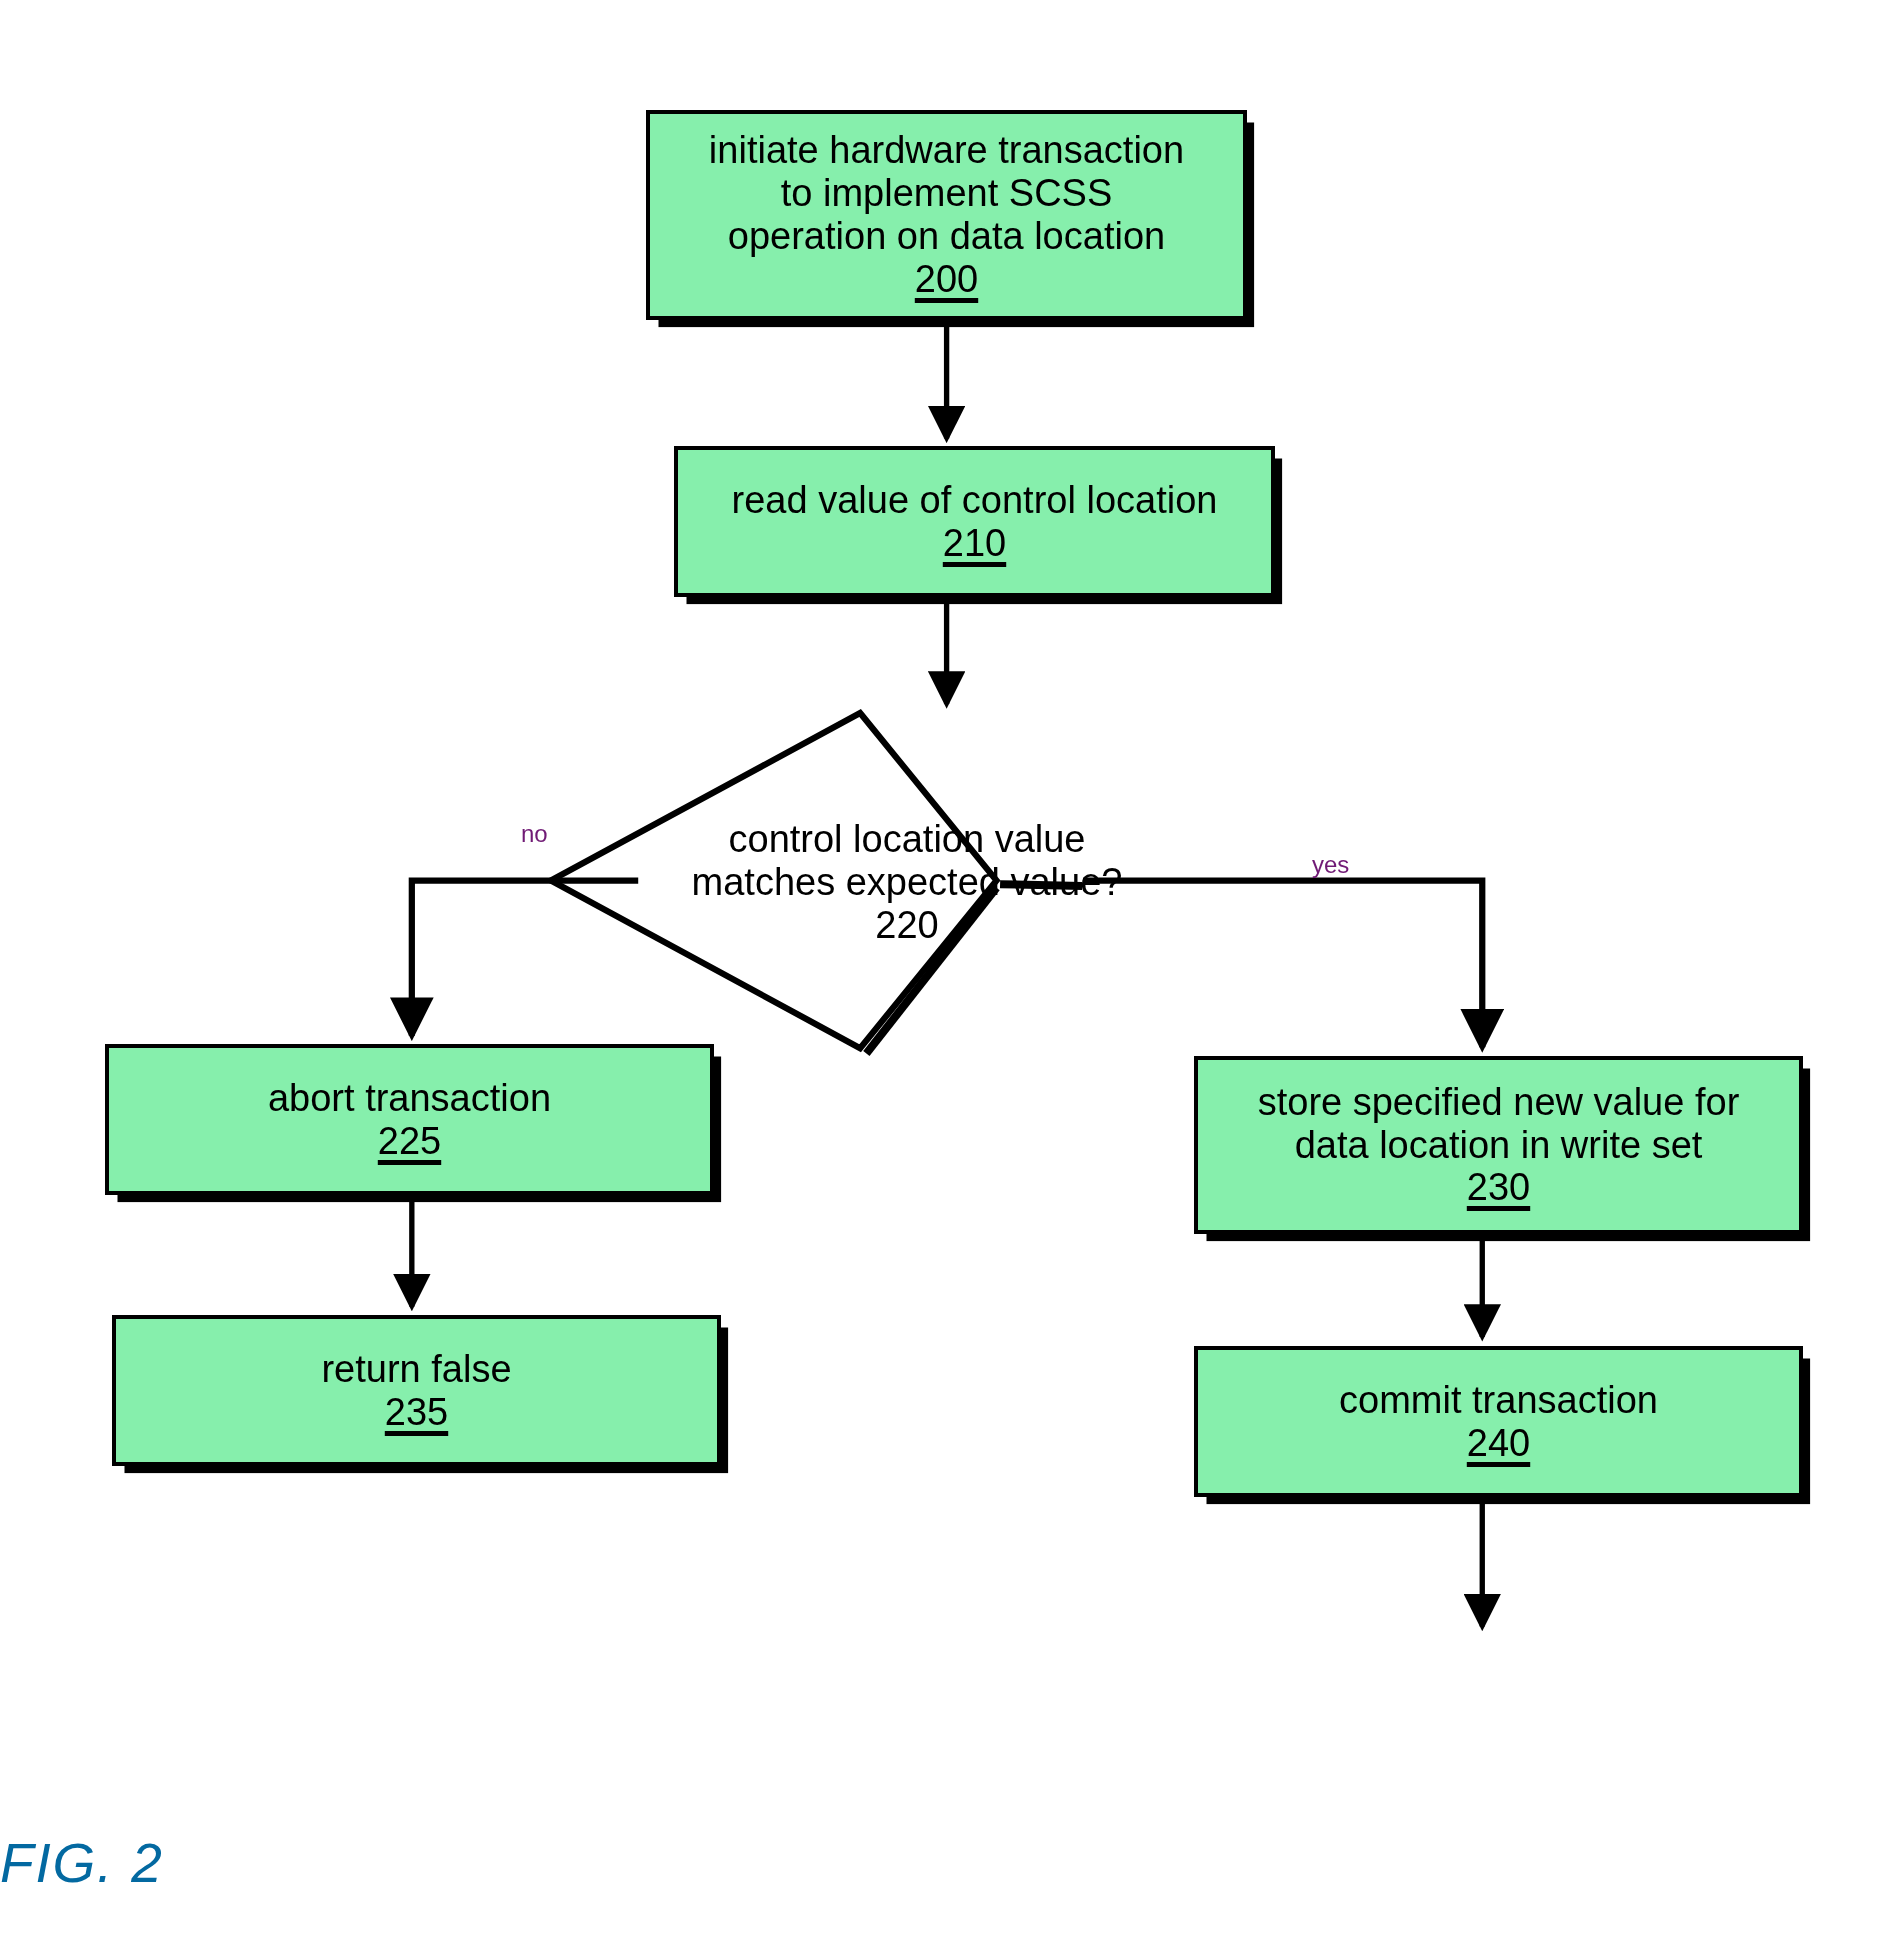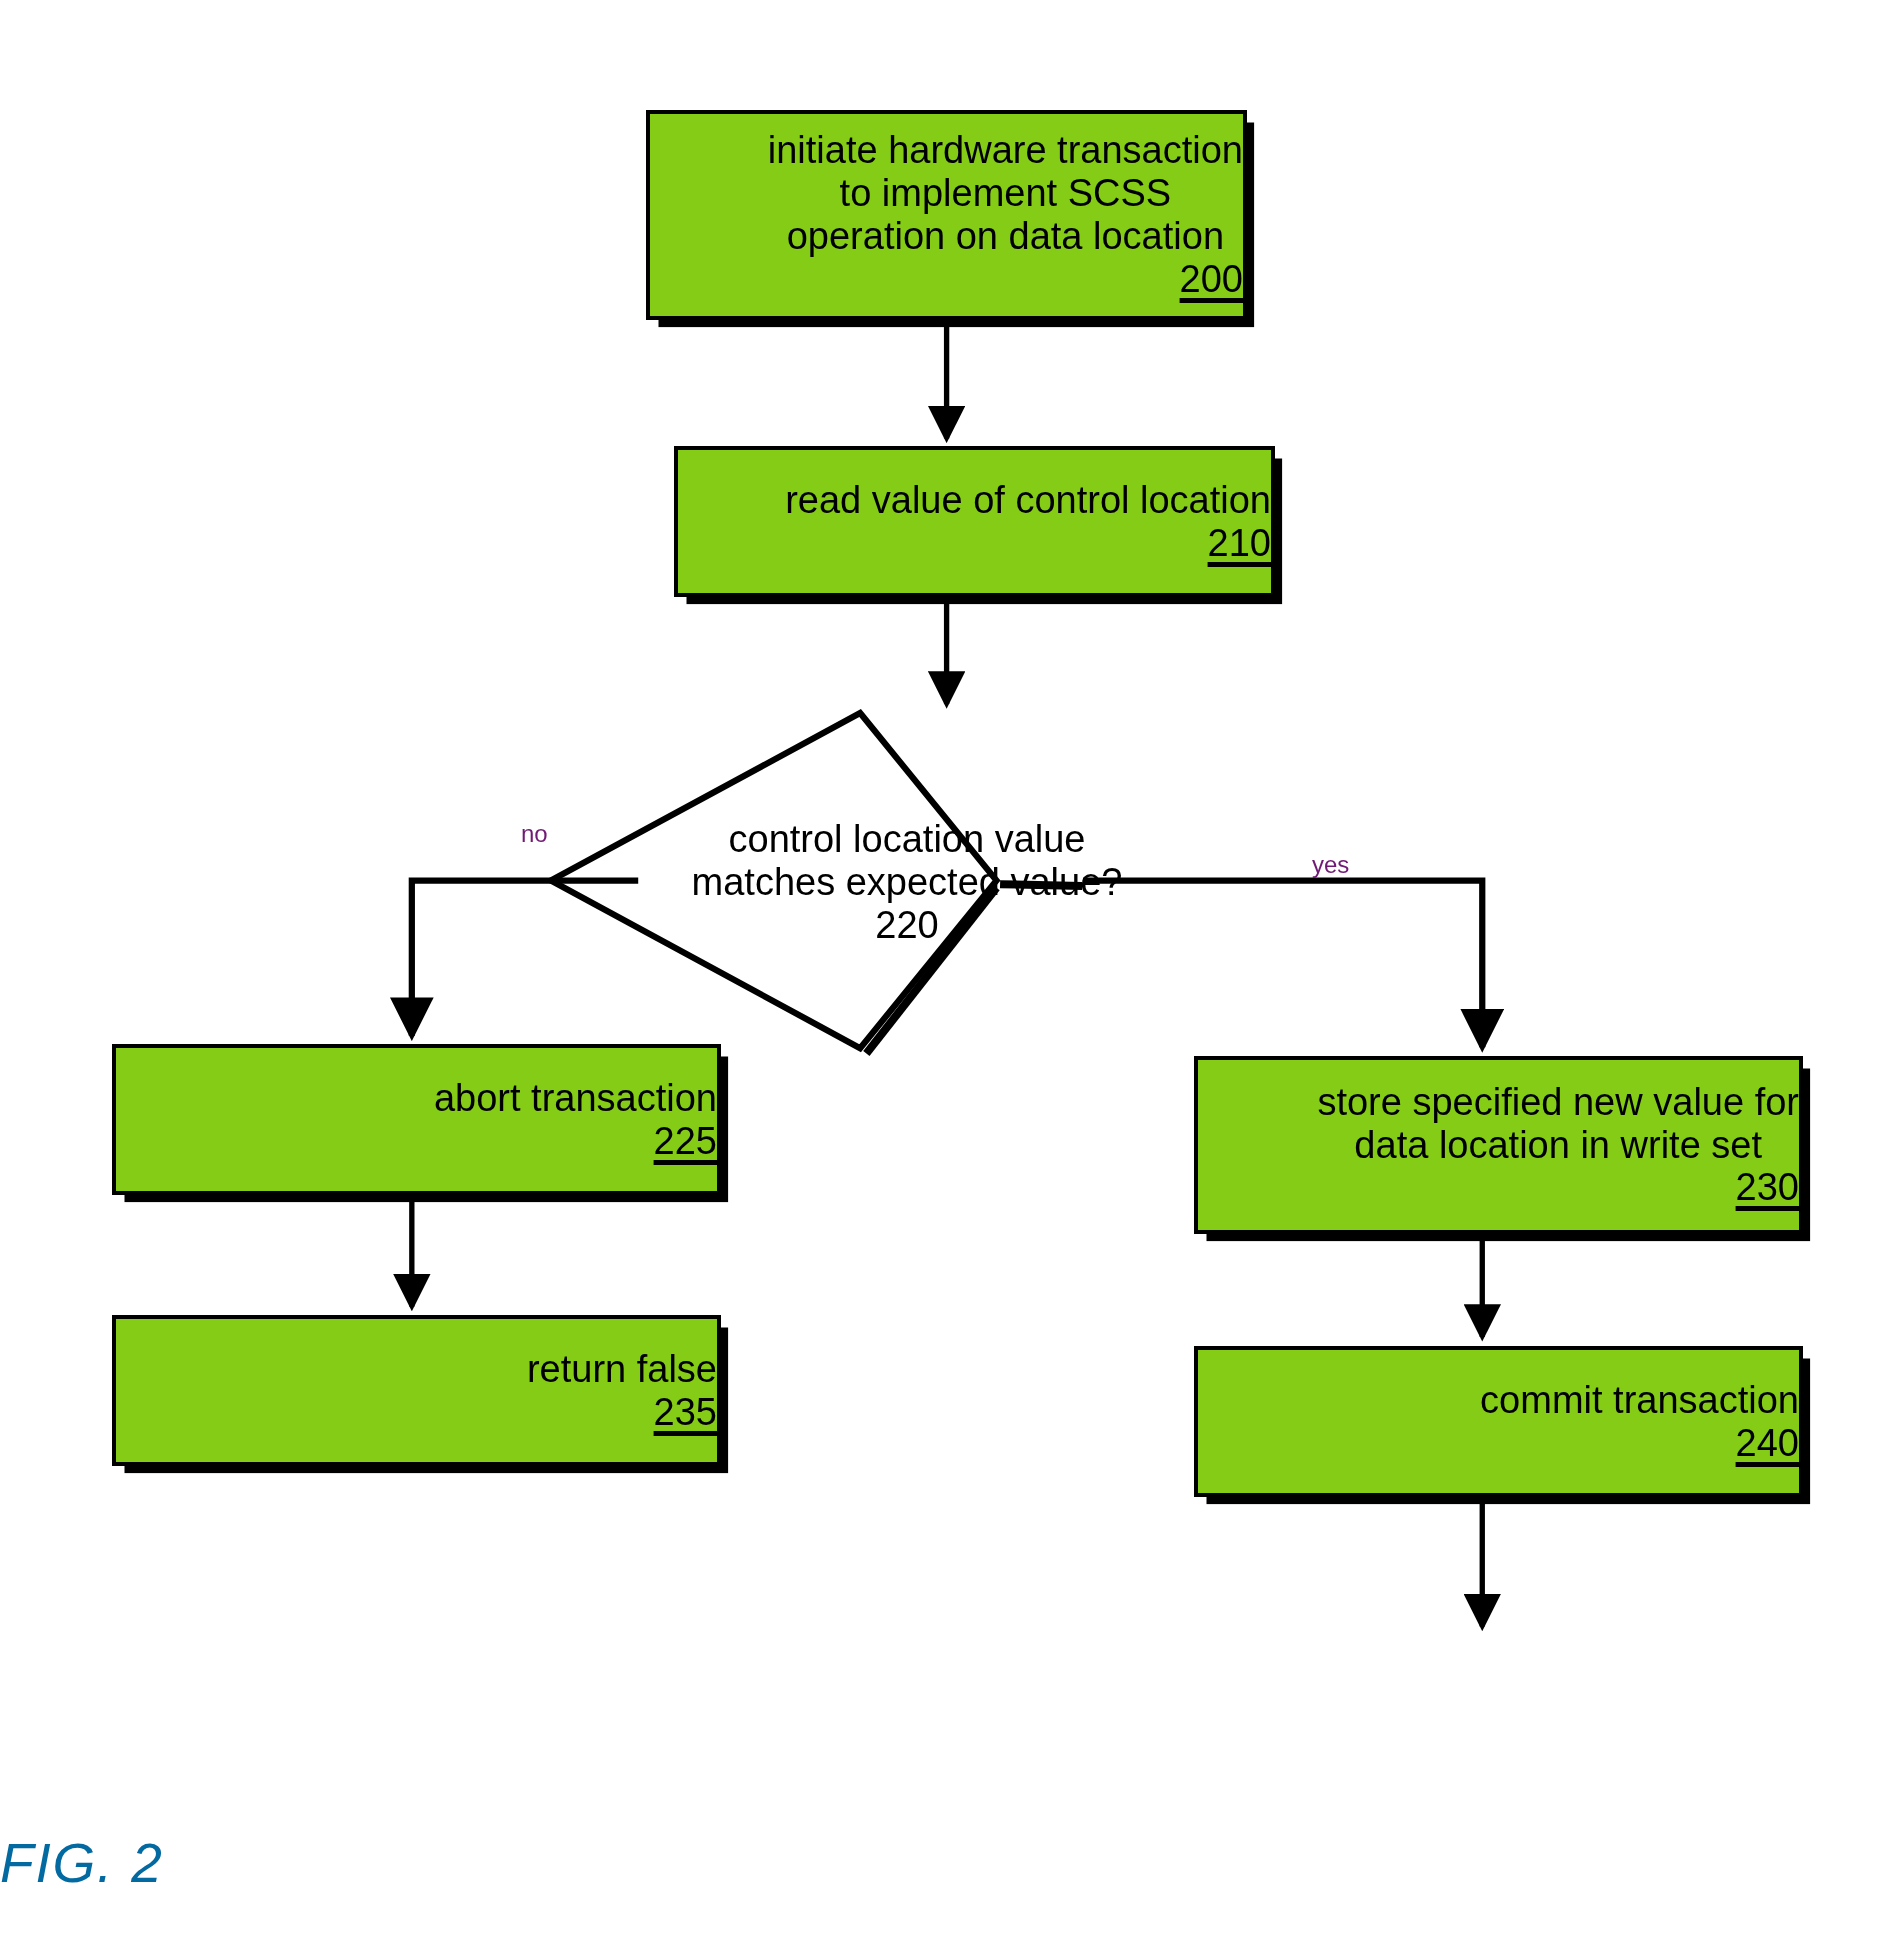--- a/index.html
+++ b/index.html
@@ -29,23 +29,22 @@
     flex-direction: column;
     align-items: center;
     justify-content: center;
     text-align: center;
     color: #000000;
     font-size: 38px;
     line-height: 1.13;
   }
   .boxnode {
     border: 4.5px solid #000000;
-    background: #84cc16;
+    background: #86efac;
     box-shadow: 9.8px 9.8px 0 -2.7px #000000;
-    align-items: flex-end;
   }
   .node .txt { white-space: pre-line; }
   .node .ref {
     text-decoration: underline;
     text-underline-offset: 6.2px;
     text-decoration-thickness: 4.5px;
   }
   .diamond-node {
     position: absolute;
     display: flex;
@@ -122,21 +121,21 @@
     <div class="txt">control
 location value
 matches expected
 value?</div>
     <div class="ref">220</div>
   </div>
 
   <div class="edge-label" style="left:521px; top:822px;">no</div>
   <div class="edge-label" style="left:1312px; top:820px;margin-top:33px;">yes</div>
 
-  <div class="node boxnode" style="left:112px; top:1044px; width:609px; height:151px;">
+  <div class="node boxnode" style="left:105px; top:1044px; width:609px; height:151px;">
     <div class="txt">abort transaction</div>
     <div class="ref">225</div>
   </div>
 
   <div class="node boxnode" style="left:112px; top:1315px; width:609px; height:151px;">
     <div class="txt">return false</div>
     <div class="ref">235</div>
   </div>
 
   <div class="node boxnode" style="left:1194px; top:1056px; width:609px; height:178px;">

